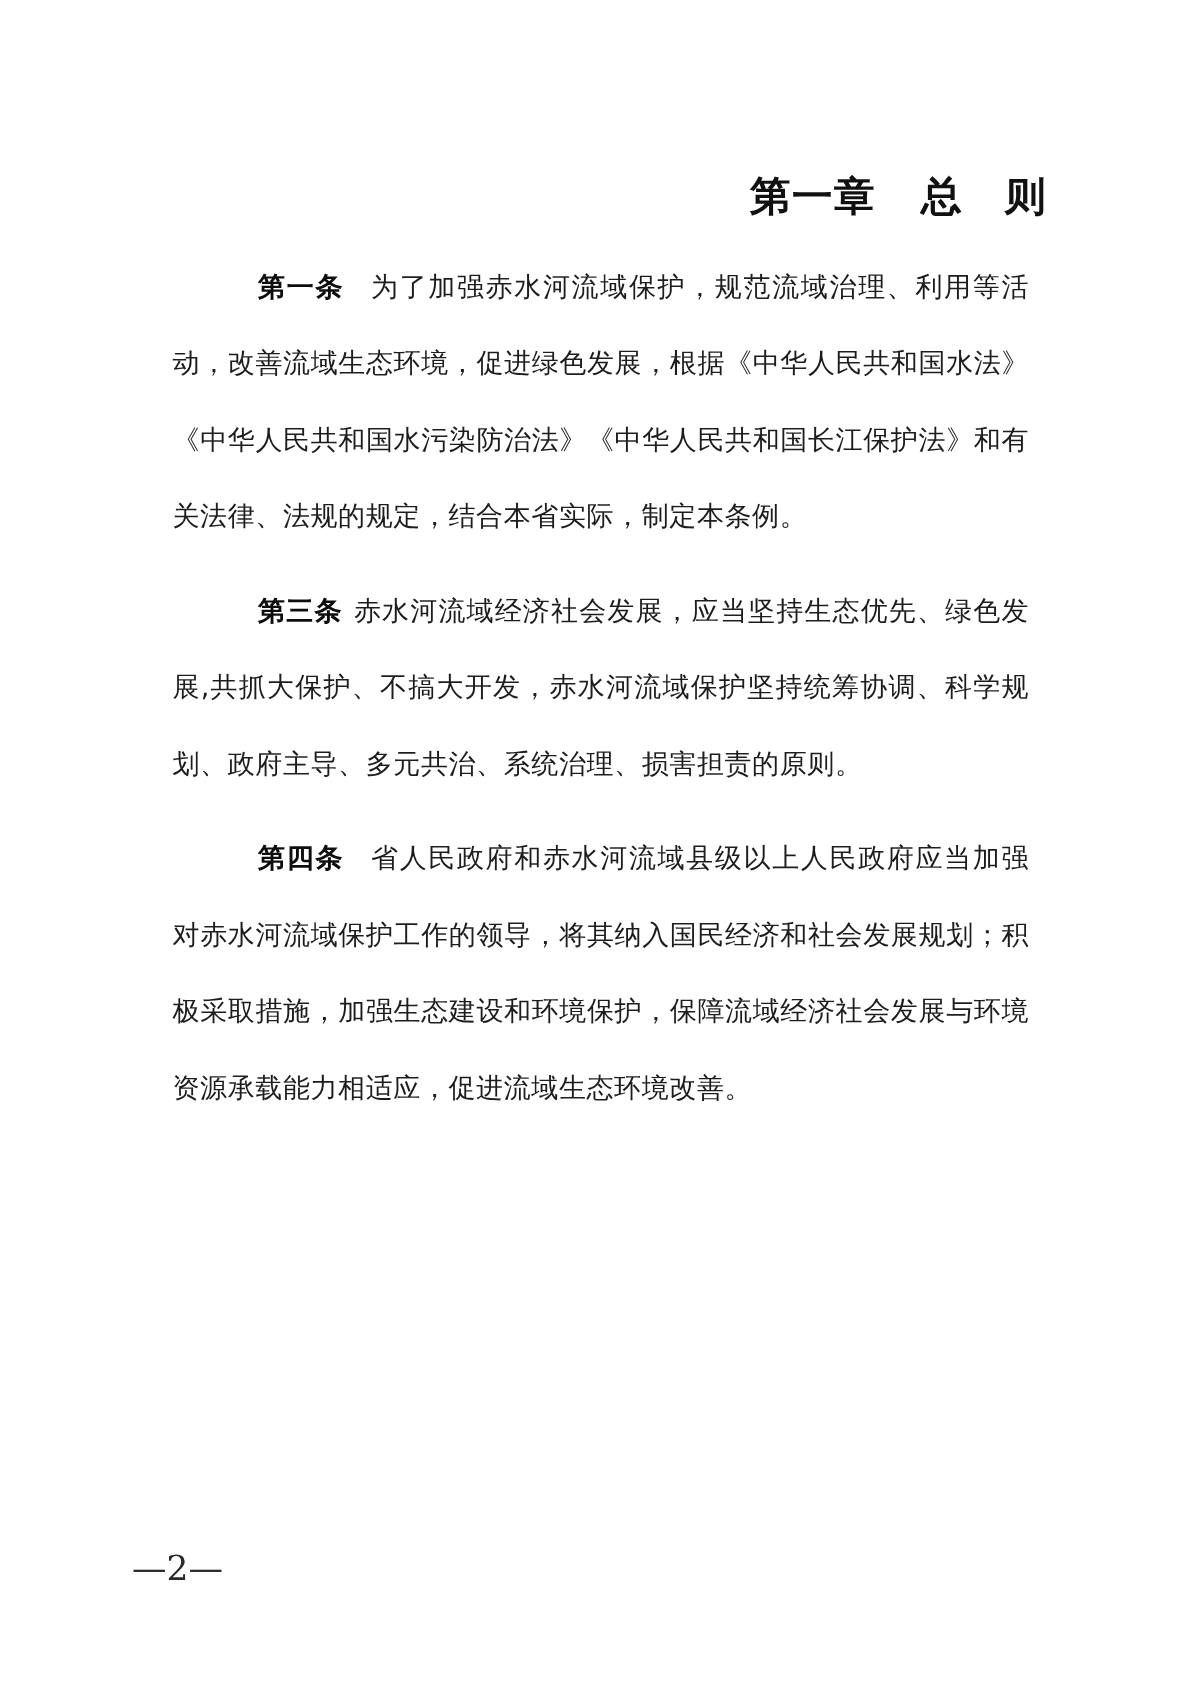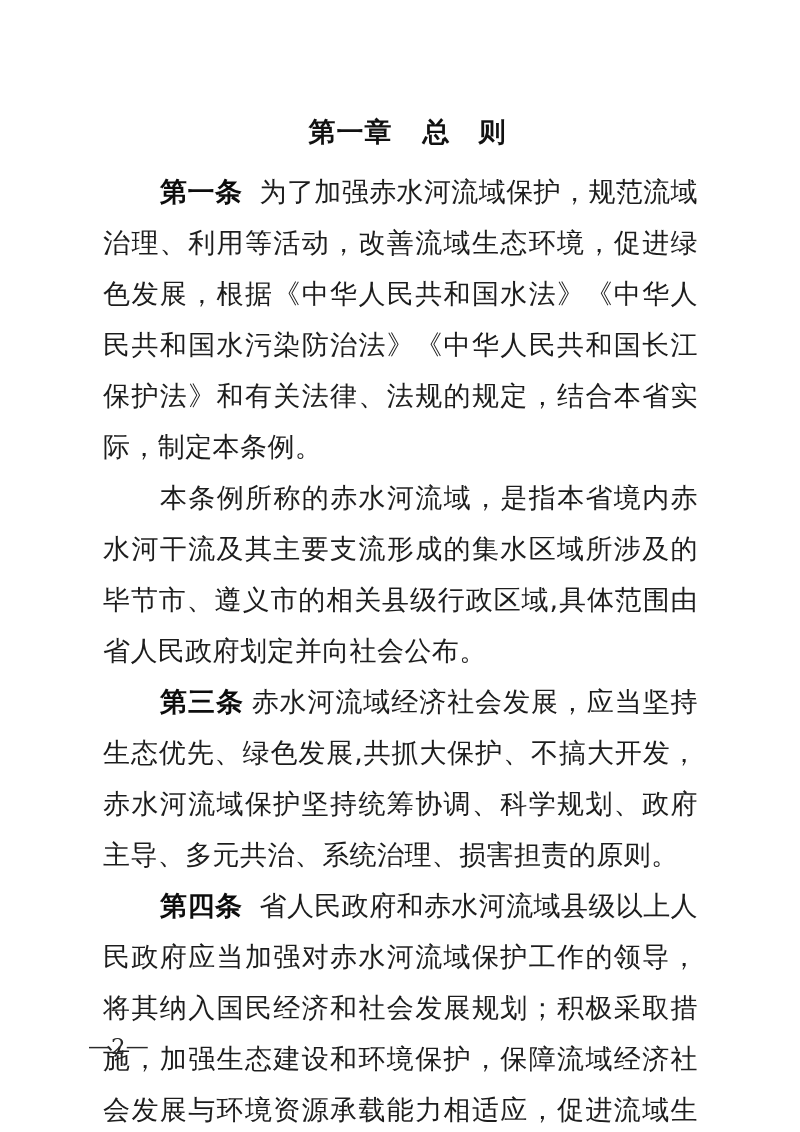--- a/index.html
+++ b/index.html
@@ -28,40 +28,40 @@
 
   
   #content {
     position: absolute;
     left: 103px;
     top: 112px;
     width: 595px;
   }
 
   .chapter-title {
-    text-align: center;
+    text-align: right;
     font-weight: 700;
     font-size: 27px;
     letter-spacing: 1px;
     line-height: 40px;
     margin: 0 0 14px 0;
     padding-left: 14px;
     color: #111;
   }
   .chapter-title .gap {
     display: inline-block;
     width: 30px;
   }
 
   .para {
-    font-size: 27px;
+    font-size: 18px;
     line-height: 51px;
     text-align: justify;
     text-justify: inter-ideograph;
-    margin: 0;
+    margin: 12px;
     letter-spacing: 0.4px;
     color: #1d1d1d;
     text-indent: 57px;
   }
 
   .para .art {
     font-weight: 700;
     letter-spacing: 0.5px;
     color: #0d0d0d;
   }
@@ -88,21 +88,20 @@
 <div id="page">
 
   <div id="content">
 
     <h1 class="chapter-title">
       <span>第一章</span><span class="gap"></span><span>总　则</span>
     </h1>
 
     <div id="articles">
         <p class="para"><span class="art">第一条</span><span class="sp-wide"></span><span>为了加强赤水河流域保护，规范流域治理、利用等活动，改善流域生态环境，促进绿色发展，根据《中华人民共和国水法》《中华人民共和国水污染防治法》《中华人民共和国长江保护法》和有关法律、法规的规定，结合本省实际，制定本条例。</span></p>
-        <p class="para"><span>本条例所称的赤水河流域，是指本省境内赤水河干流及其主要支流形成的集水区域所涉及的毕节市、遵义市的相关县级行政区域,具体范围由省人民政府划定并向社会公布。</span></p>
         <p class="para"><span class="art">第三条</span><span class="sp-narrow"></span><span>赤水河流域经济社会发展，应当坚持生态优先、绿色发展,共抓大保护、不搞大开发，赤水河流域保护坚持统筹协调、科学规划、政府主导、多元共治、系统治理、损害担责的原则。</span></p>
         <p class="para"><span class="art">第四条</span><span class="sp-wide"></span><span>省人民政府和赤水河流域县级以上人民政府应当加强对赤水河流域保护工作的领导，将其纳入国民经济和社会发展规划；积极采取措施，加强生态建设和环境保护，保障流域经济社会发展与环境资源承载能力相适应，促进流域生态环境改善。</span></p>
       </div>
 
   </div>
 
   <div id="footer">
     <span>—2—</span>
   </div>
 

